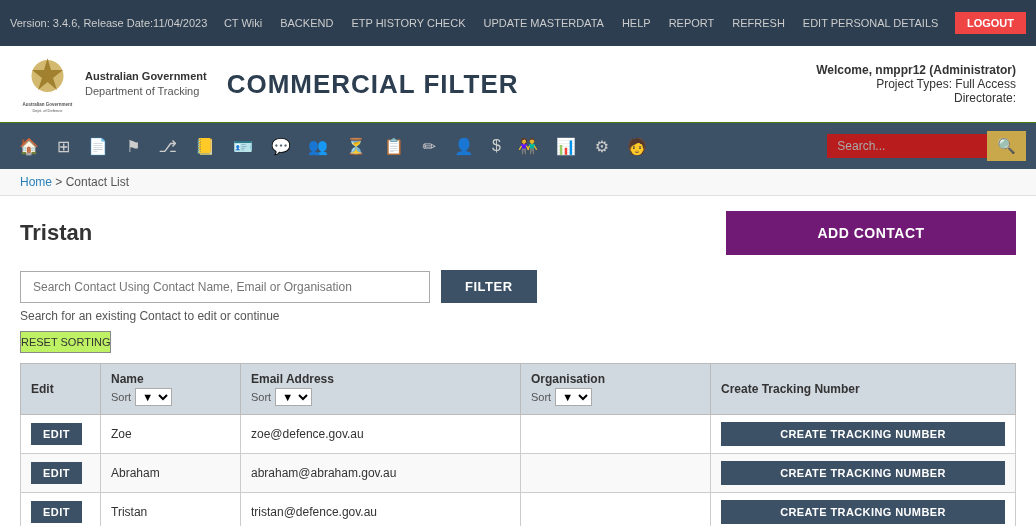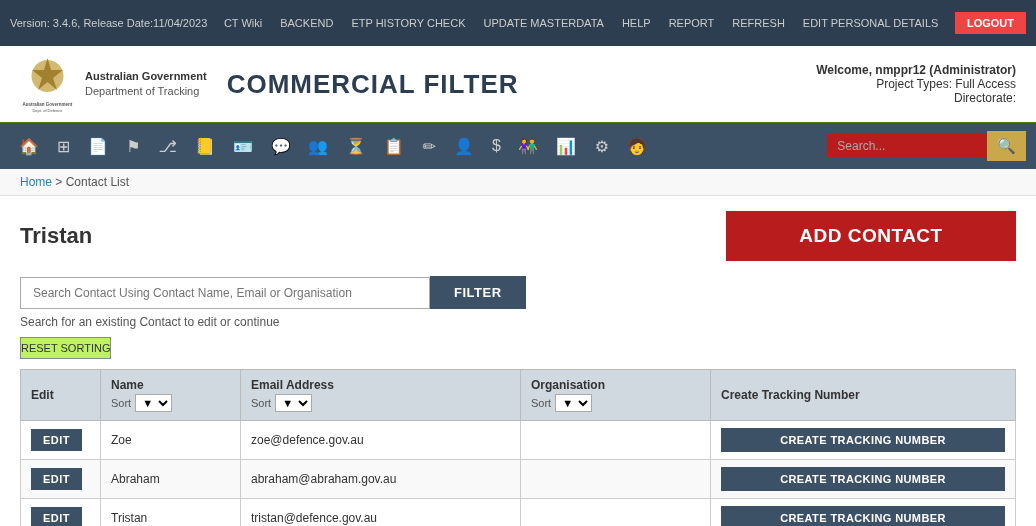--- a/index.html
+++ b/index.html
@@ -129,39 +129,39 @@
       align-items: center;
       justify-content: space-between;
       margin-bottom: 15px;
     }
     #contact-header-row h2 {
       font-size: 22px;
       font-weight: bold;
       color: #333;
     }
     #add-contact-btn {
-      background: #b91c1c;
+      background: #701a75;
       color: #fff;
       border: none;
       padding: 14px 40px;
-      font-size: 19px;
+      font-size: 14px;
       font-weight: bold;
       cursor: pointer;
       letter-spacing: 0.5px;
       min-width: 290px;
     }
 
     
     #search-area {
       margin-bottom: 10px;
     }
     #search-filter-row {
       display: flex;
       align-items: center;
-      gap: 0;
+      gap: 11px;
       margin-bottom: 6px;
     }
     #contact-search-input {
       border: 1px solid #aaa;
       padding: 8px 12px;
       width: 410px;
       font-size: 12px;
       outline: none;
     }
     #filter-btn {

